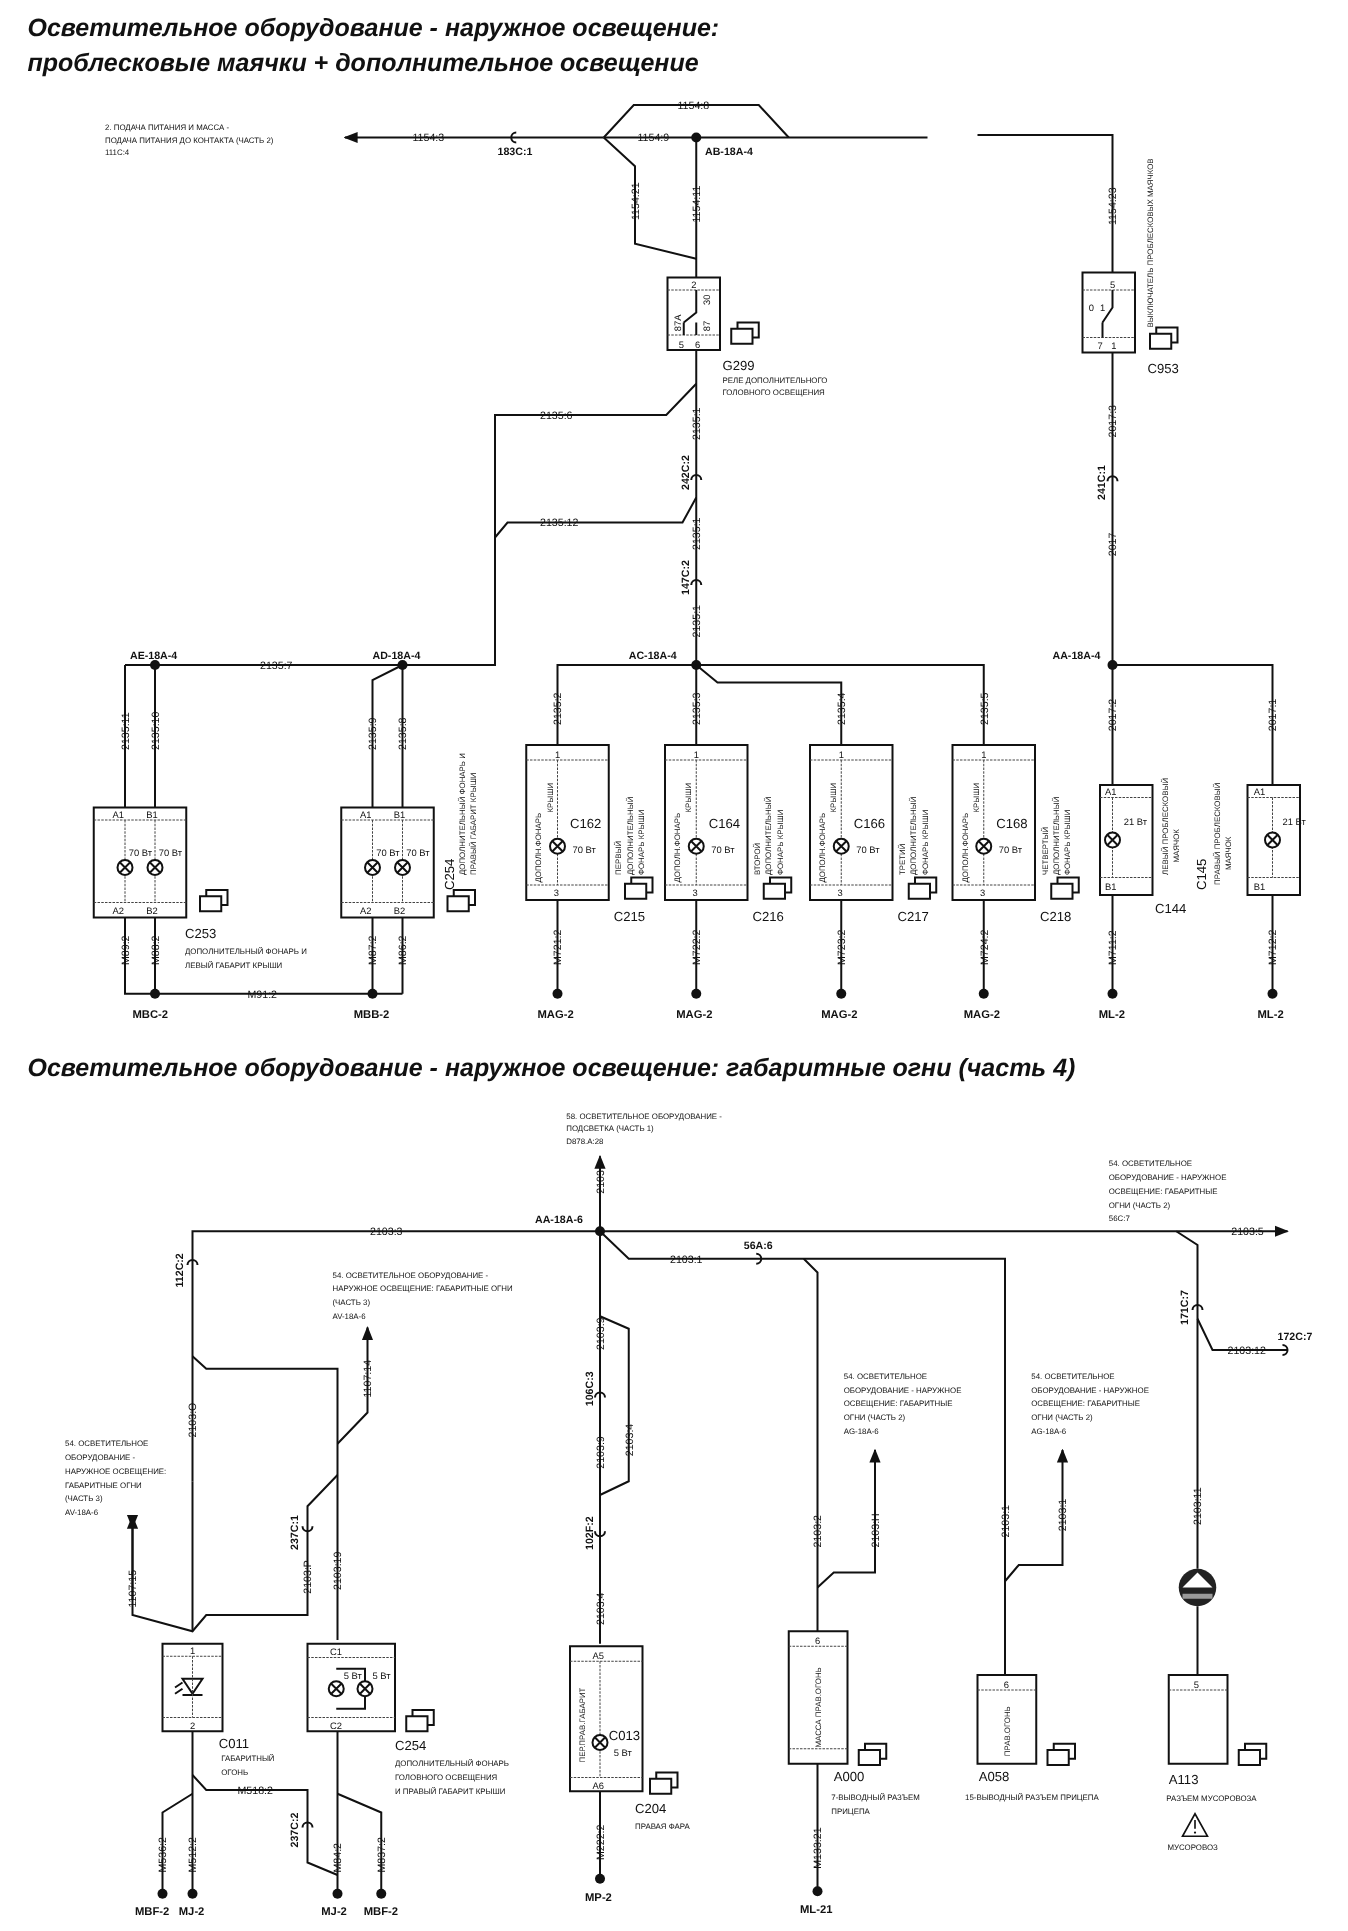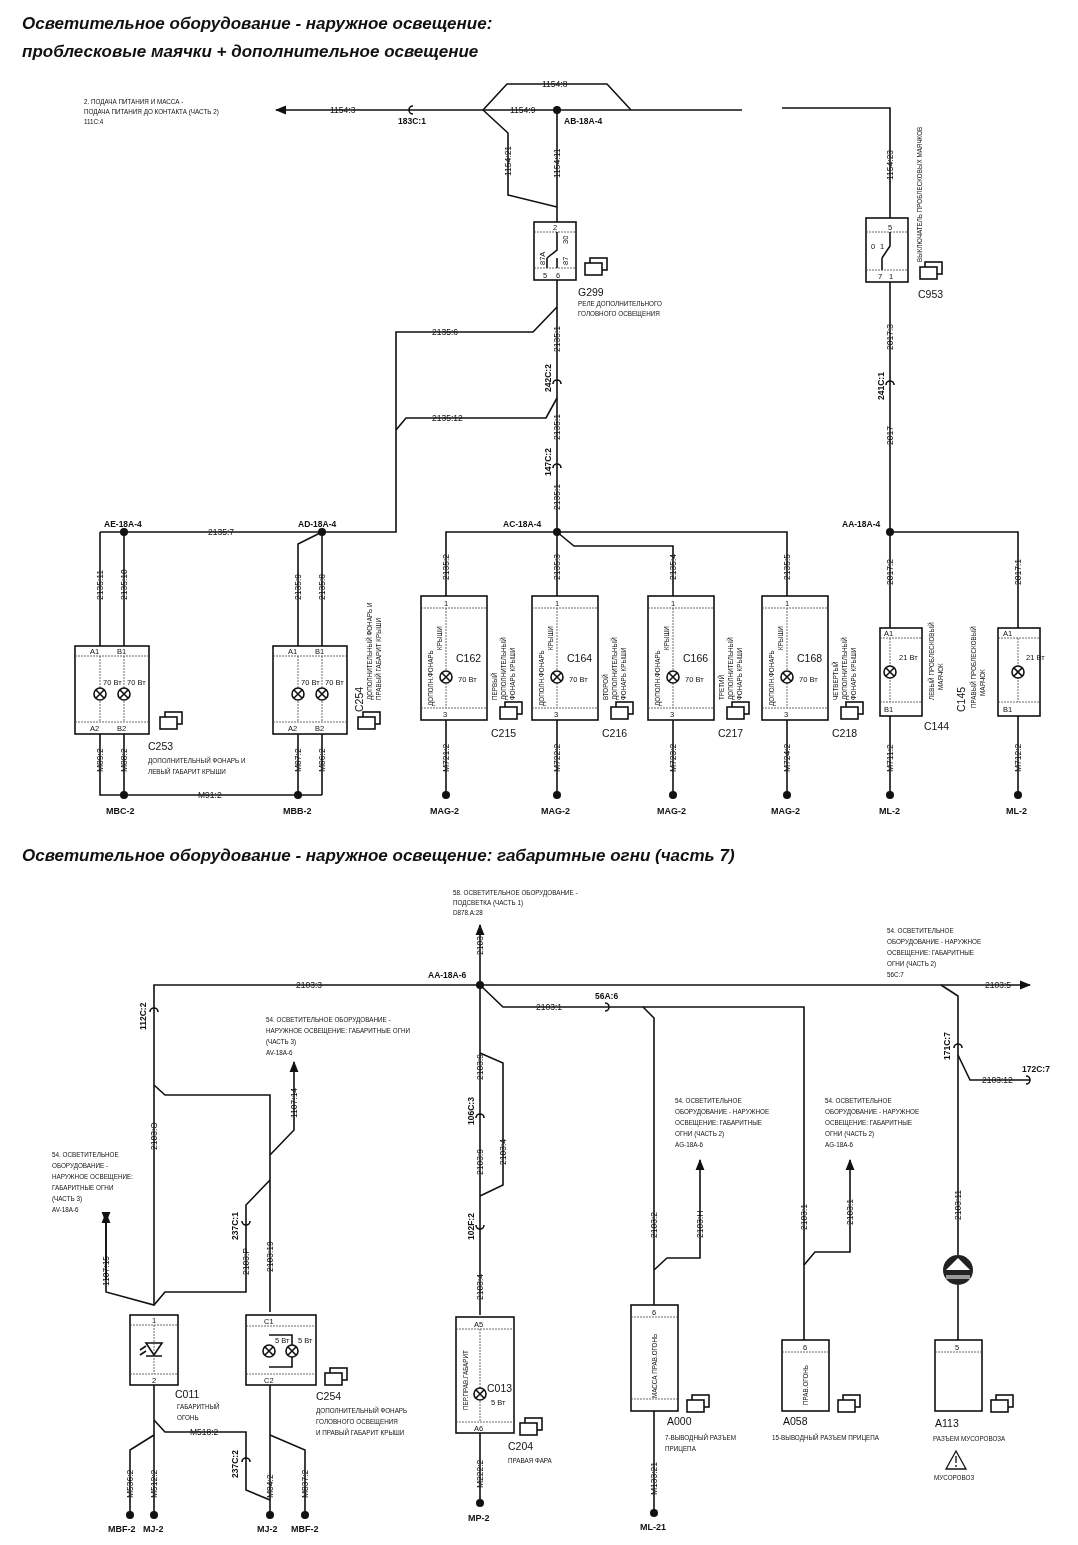--- a/index.html
+++ b/index.html
@@ -1,36 +1,36 @@
 <!DOCTYPE html>
 <html><head>
 <meta charset="utf-8">
 <style>
   html,body{margin:0;padding:0;background:#fff;}
   body{width:1078px;height:1545px;position:relative;overflow:hidden;font-family:"Liberation Sans",sans-serif;color:#111;}
-  .title{position:absolute;left:22px;font-weight:bold;font-style:italic;font-size:17px;line-height:23px;color:#111;}
+  .title{position:absolute;left:22px;font-weight:bold;font-style:italic;font-size:20px;line-height:23px;color:#111;}
   svg{position:absolute;left:0;top:0;}
   .w{stroke:#111;stroke-width:1.6;fill:none;}
   .box{stroke:#111;stroke-width:1.6;fill:#fff;}
   .dl{stroke:#444;stroke-width:0.8;fill:none;stroke-dasharray:2 1;}
   .node{fill:#111;}
   text{font-family:"Liberation Sans",sans-serif;fill:#111;}
   .wl{font-size:8.5px;}
   .bl{font-size:8.5px;font-weight:bold;}
   .cid{font-size:10.5px;}
   .sm{font-size:6.3px;}
   .pin{font-size:7.5px;}
   .gnd{font-size:9px;font-weight:bold;}
 </style>
 </head>
 <body>
 
 <div class="title" style="top:12px">Осветительное оборудование - наружное освещение:</div>
 <div class="title" style="top:40px">проблесковые маячки + дополнительное освещение</div>
-<div class="title" style="top:844px">Осветительное оборудование - наружное освещение: габаритные огни (часть 7)</div>
+<div class="title" style="top:844px">Осветительное оборудование - наружное освещение: габаритные огни (часть 4)</div>
 
 <svg width="1078" height="1545" viewBox="0 0 1078 1545">
   <defs>
     <marker id="arr" viewBox="0 0 10 10" refX="9" refY="5" markerWidth="7" markerHeight="7" orient="auto-start-reverse">
       <path d="M0,1 L10,5 L0,9 z" fill="#111"></path>
     </marker>
   </defs>
 
   <g>
 

